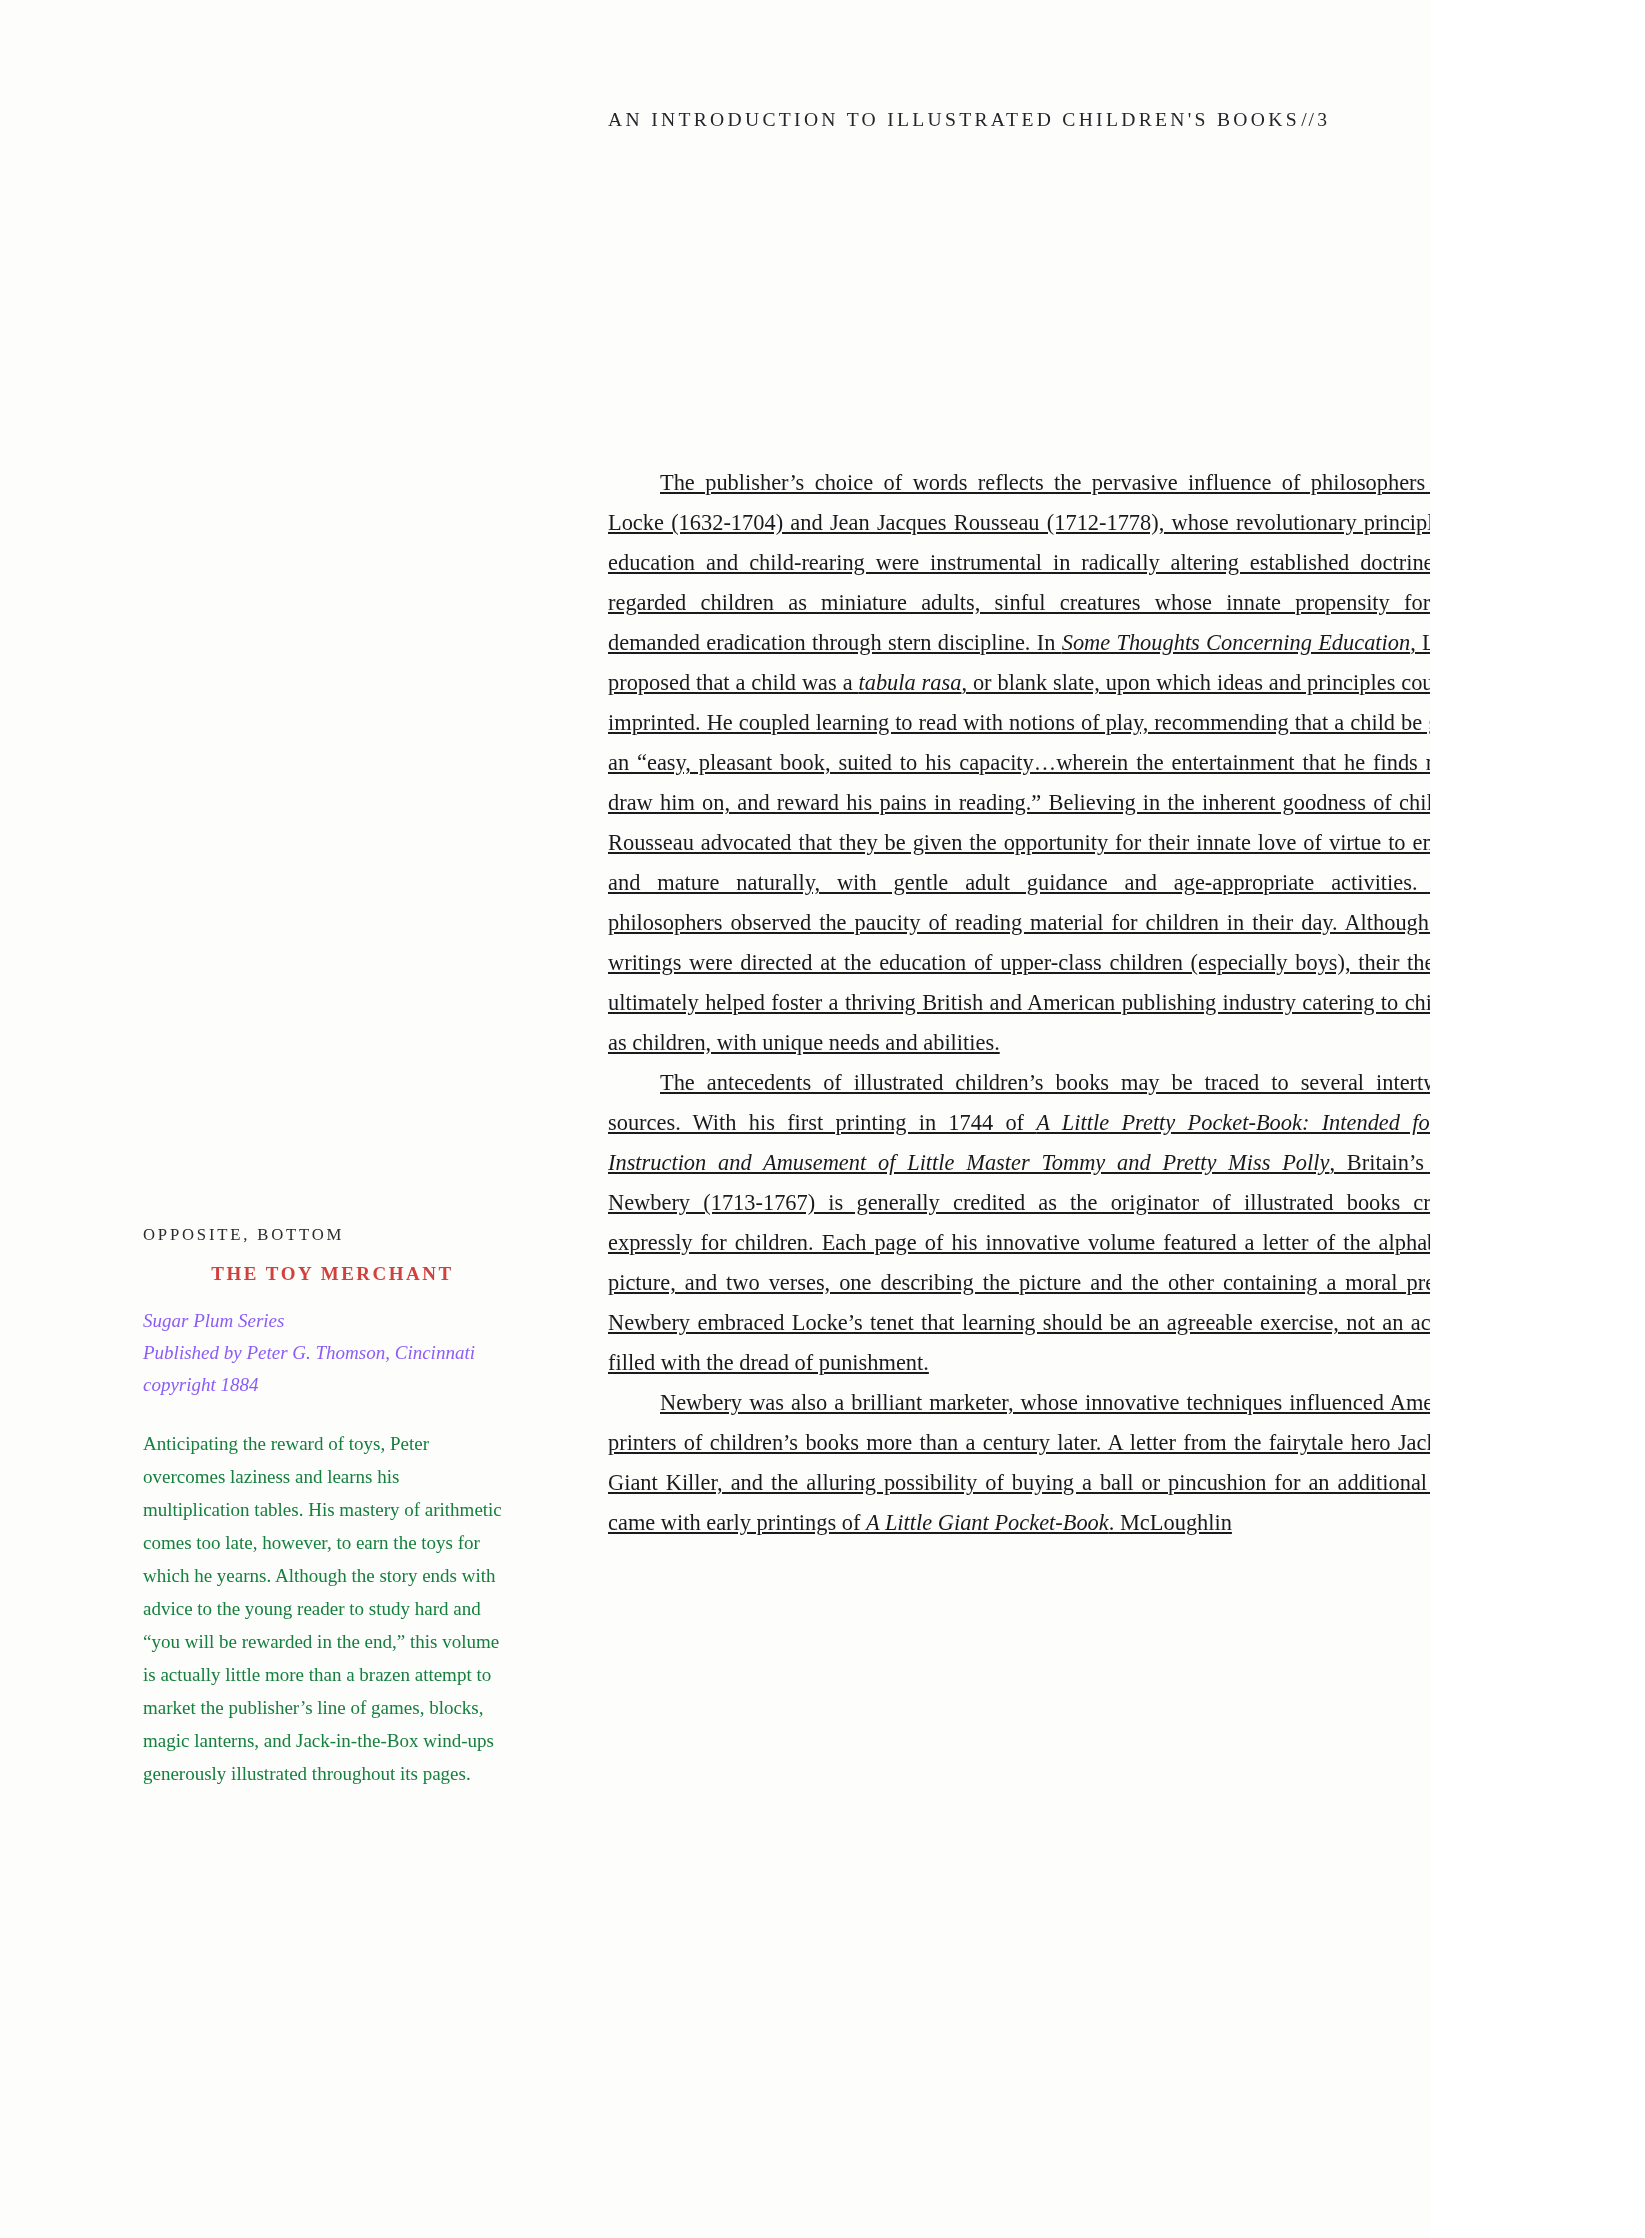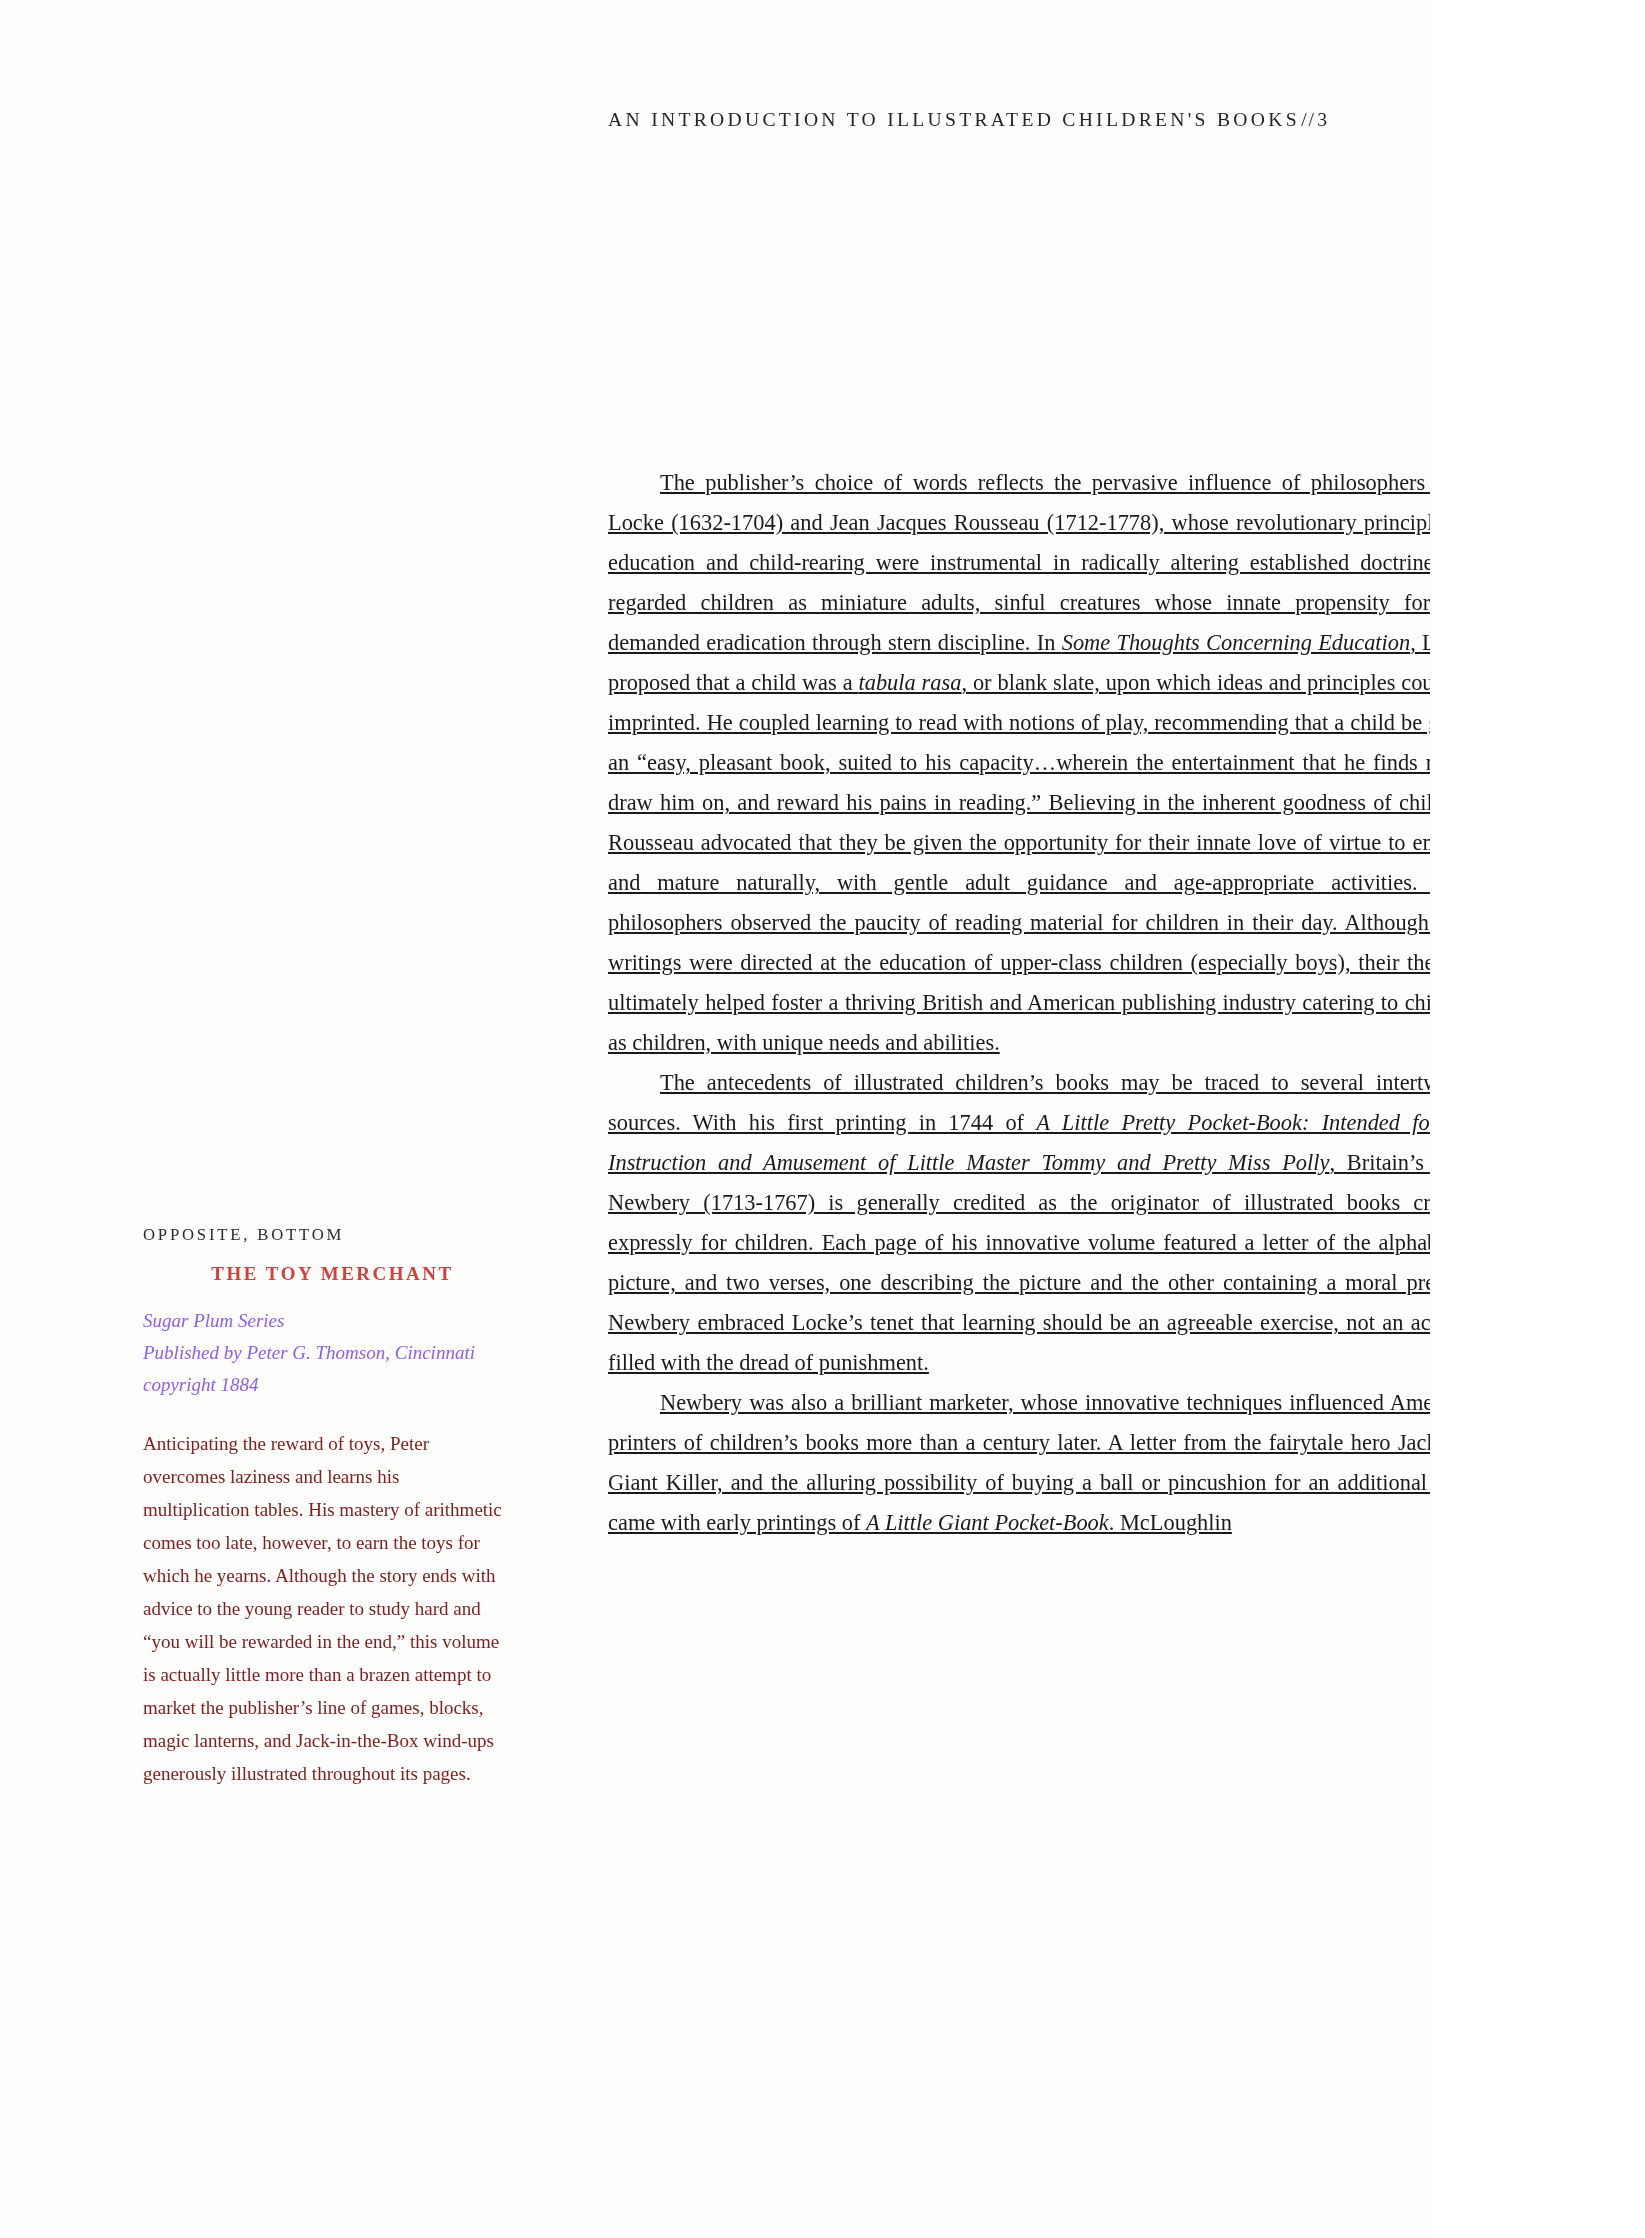--- a/index.html
+++ b/index.html
@@ -71,21 +71,21 @@
     font-size: 19px;
     line-height: 32px;
     color: #8b5cf6;
     margin: 0;
   }
   .caption-meta div { white-space: nowrap; }
 
   .caption-body {
     font-size: 19px;
     line-height: 33px;
-    color: #7f1d1d;
+    color: #15803d;
     margin: 26px 16px 0 0;
     text-align: left;
   }
 
   
   .main-col {
     position: absolute;
     left: 608px;
     top: 463px;
     width: 870px;

